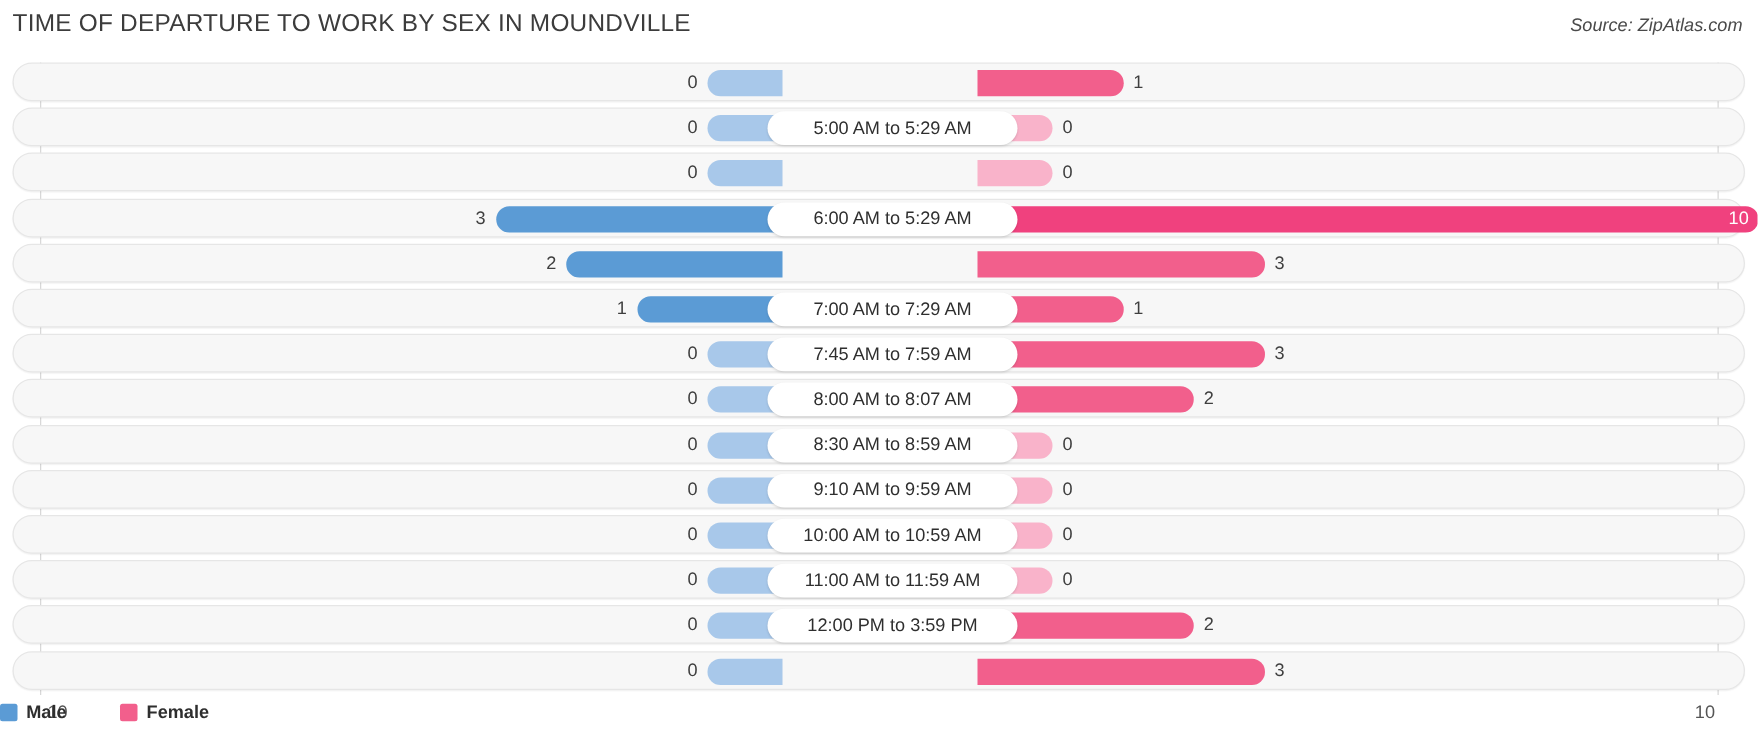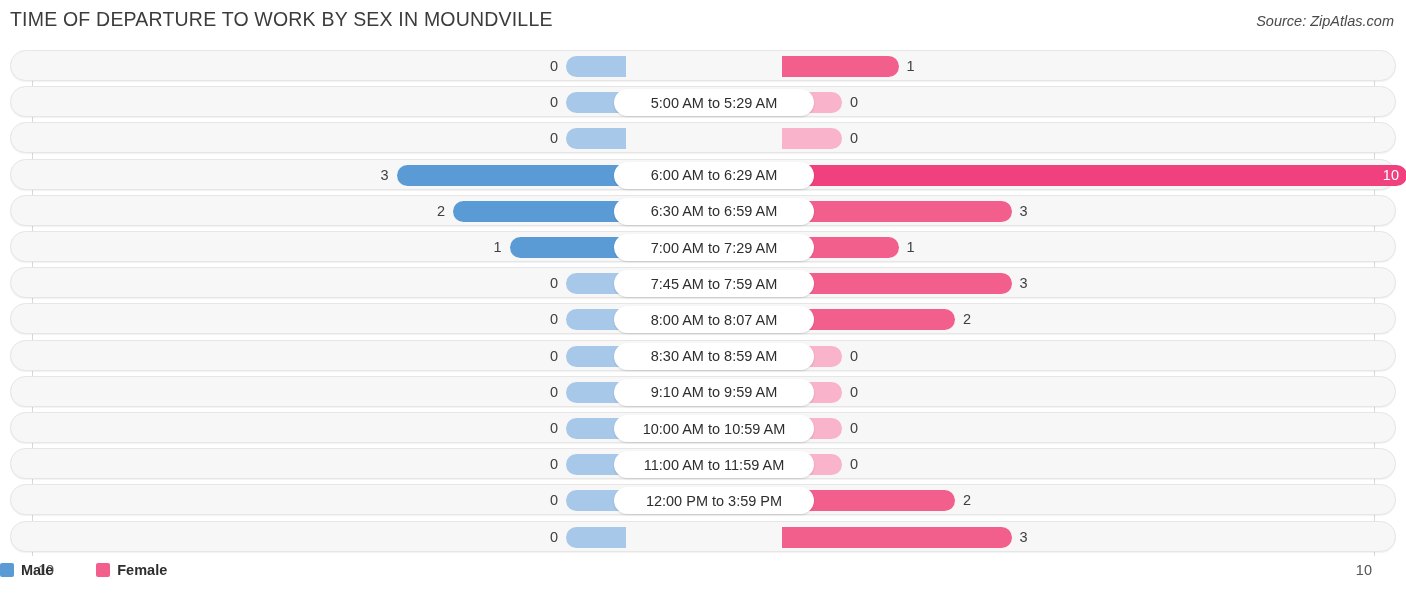--- a/index.html
+++ b/index.html
@@ -116,31 +116,28 @@
         <div class="bar bar-female" style="left: 771px; width: 60px; background: rgb(249, 179, 202);"></div>
         <div class="val val-left" style="left: 503px; width: 44px;">0</div>
         <div class="val val-right" style="left: 839px; width: 44px;">0</div>
       </div>
       <div class="row" style="top: 108.6px;">
         <div class="bar bar-male" style="left: 385.5px; width: 229.5px; background: rgb(91, 155, 213);"></div>
         <div class="bar bar-female" style="left: 771px; width: 625px; background: rgb(240, 65, 126);"></div>
         <div class="val val-left" style="left: 333.5px; width: 44px;">3</div>
         <div class="val val-right val-inside" style="left: 1358px; width: 30px; text-align: right;">10</div>
         <div class="cat-pill">
-          <span>6:00 AM to 6:29 AM</span>
+          <span>6:00 AM to 5:29 AM</span>
         </div>
       </div>
       <div class="row" style="top: 144.8px;">
         <div class="bar bar-male" style="left: 442px; width: 173px; background: rgb(91, 155, 213);"></div>
         <div class="bar bar-female" style="left: 771px; width: 229.5px; background: rgb(242, 95, 140);"></div>
         <div class="val val-left" style="left: 390px; width: 44px;">2</div>
         <div class="val val-right" style="left: 1008.5px; width: 44px;">3</div>
-        <div class="cat-pill">
-          <span>6:30 AM to 6:59 AM</span>
-        </div>
       </div>
       <div class="row" style="top: 181px;">
         <div class="bar bar-male" style="left: 498.5px; width: 116.5px; background: rgb(91, 155, 213);"></div>
         <div class="bar bar-female" style="left: 771px; width: 116.5px; background: rgb(242, 95, 140);"></div>
         <div class="val val-left" style="left: 446.5px; width: 44px;">1</div>
         <div class="val val-right" style="left: 895.5px; width: 44px;">1</div>
         <div class="cat-pill">
           <span>7:00 AM to 7:29 AM</span>
         </div>
       </div>

